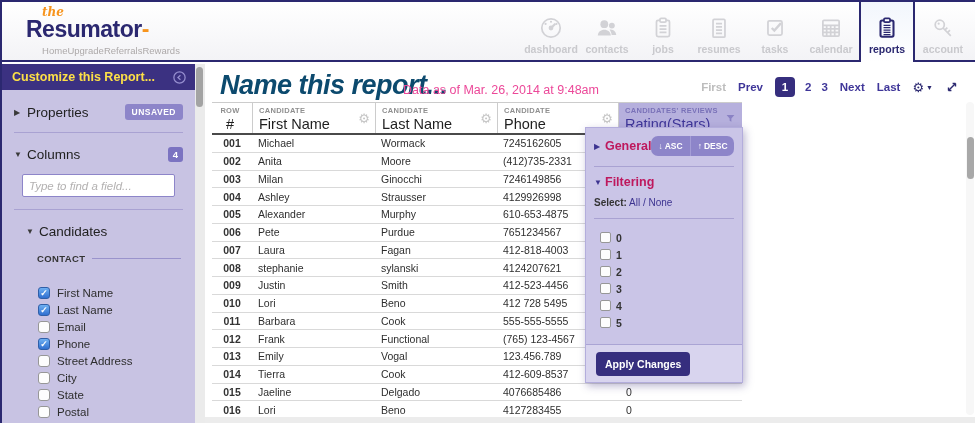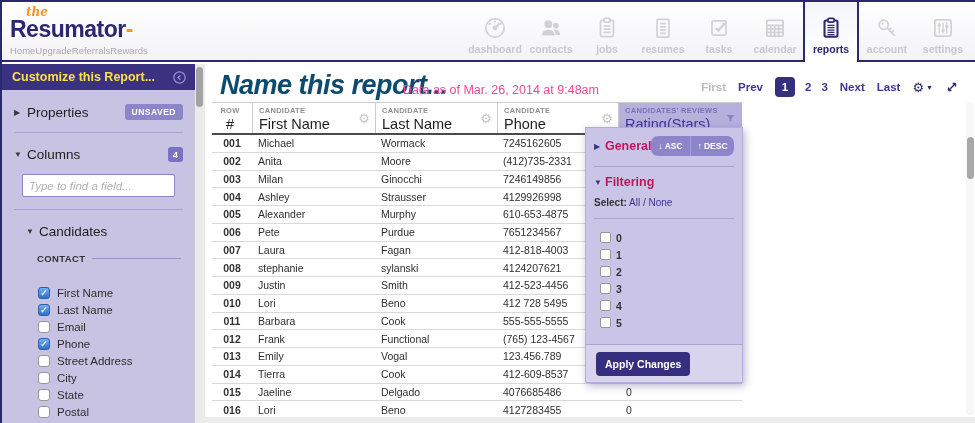--- a/index.html
+++ b/index.html
@@ -9,30 +9,30 @@
     position:relative; width:975px; height:423px; overflow:hidden;
     border-top:2px solid #2b2870; border-left:2px solid #2b2870; background:#fff;
   }
 
   
   .top-header {
     position:absolute; left:0; top:0; right:0; height:60px;
     background:linear-gradient(#ffffff,#f3f3f6);
     border-bottom:2px solid #2b2870;
   }
-  .brand { position:absolute; left:8px; top:4px; width:170px; }
+  .brand { position:absolute; left:24px; top:4px; width:170px; }
   .brand-the {
     position:absolute; left:16px; top:-1px; color:#f7941d;
     font-family:"DejaVu Serif", serif; font-style:italic; font-weight:bold; font-size:12px;
   }
   .brand-main {
     font-size:23px; font-weight:bold; color:#2b2870; letter-spacing:-0.5px; line-height:30px; padding-top:8px;
   }
   .brand-mark { color:#f7941d; font-weight:bold; }
-  .brand-links { display:flex; margin-top:1px; }
+  .brand-links { display:flex; margin-top:1px;justify-content:center; }
   .brand-links span { font-size:9.5px; color:#ada9a9; cursor:pointer; }
 
   .top-nav { position:absolute; right:4px; top:0; height:60px; display:flex; align-items:stretch; }
   .nav-item {
     width:56px; display:flex; flex-direction:column; align-items:center; justify-content:center;
     color:#d2d2d6; cursor:pointer; padding-top:4px;
   }
   .nav-item .nav-icon { height:28px; display:flex; align-items:center; }
   .nav-item .nav-icon svg { width:26px; height:26px; }
   .nav-item .nav-label { font-size:10.5px; font-weight:bold; color:#c9c9cd; margin-top:1px; }
@@ -258,32 +258,20 @@
         </div>
         <div class="nav-item">
           <span class="nav-icon">
             <svg viewBox="0 0 24 24" fill="none" stroke="currentColor" stroke-width="1.6">
               <circle cx="9" cy="9" r="4.2"></circle>
               <circle cx="8" cy="8" r="1" fill="currentColor" stroke="none"></circle>
               <path d="M12 12 L19.2 19.2 M16.2 16.2 l2.2-2.2 M13.8 13.8 l2.2-2.2"></path>
             </svg>
           </span>
                  <span class="nav-label">account</span>
-        </div>
-        <div class="nav-item">
-          <span class="nav-icon">
-            <svg viewBox="0 0 24 24" fill="none" stroke="currentColor" stroke-width="1.6">
-              <rect x="4.5" y="4.5" width="15" height="15" rx="1.5"></rect>
-              <path d="M8.5 7v10 M12 7v10 M15.5 7v10" stroke-width="1.3"></path>
-              <circle cx="8.5" cy="9.5" r="1.5" fill="currentColor" stroke="none"></circle>
-              <circle cx="12" cy="14.5" r="1.5" fill="currentColor" stroke="none"></circle>
-              <circle cx="15.5" cy="10.5" r="1.5" fill="currentColor" stroke="none"></circle>
-            </svg>
-          </span>
-                 <span class="nav-label">settings</span>
         </div>
       </div>
   </div>
 
   <div class="sidebar">
     <div class="sidebar-header">
       <span>Customize this Report...</span>
       <span class="back-icon">
         <svg viewBox="0 0 24 24" fill="none" stroke="currentColor" stroke-width="2">
             <circle cx="12" cy="12" r="9"></circle>

